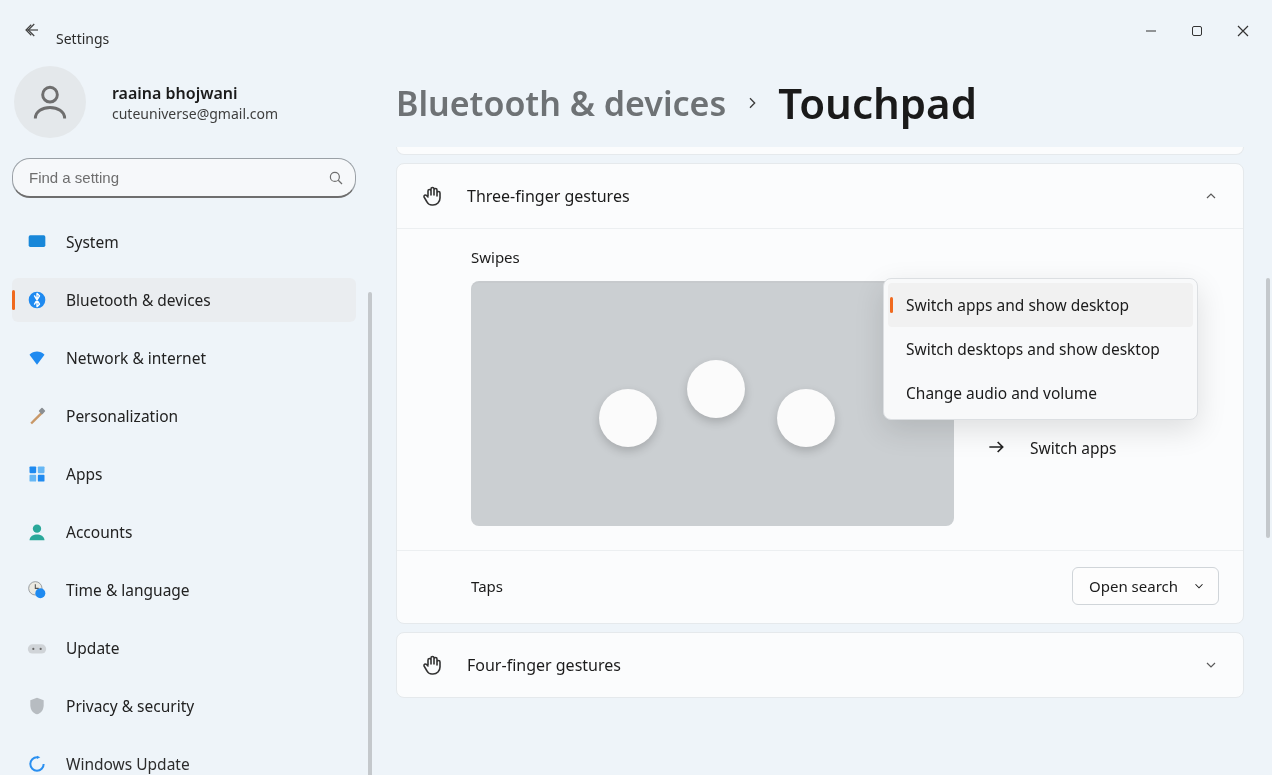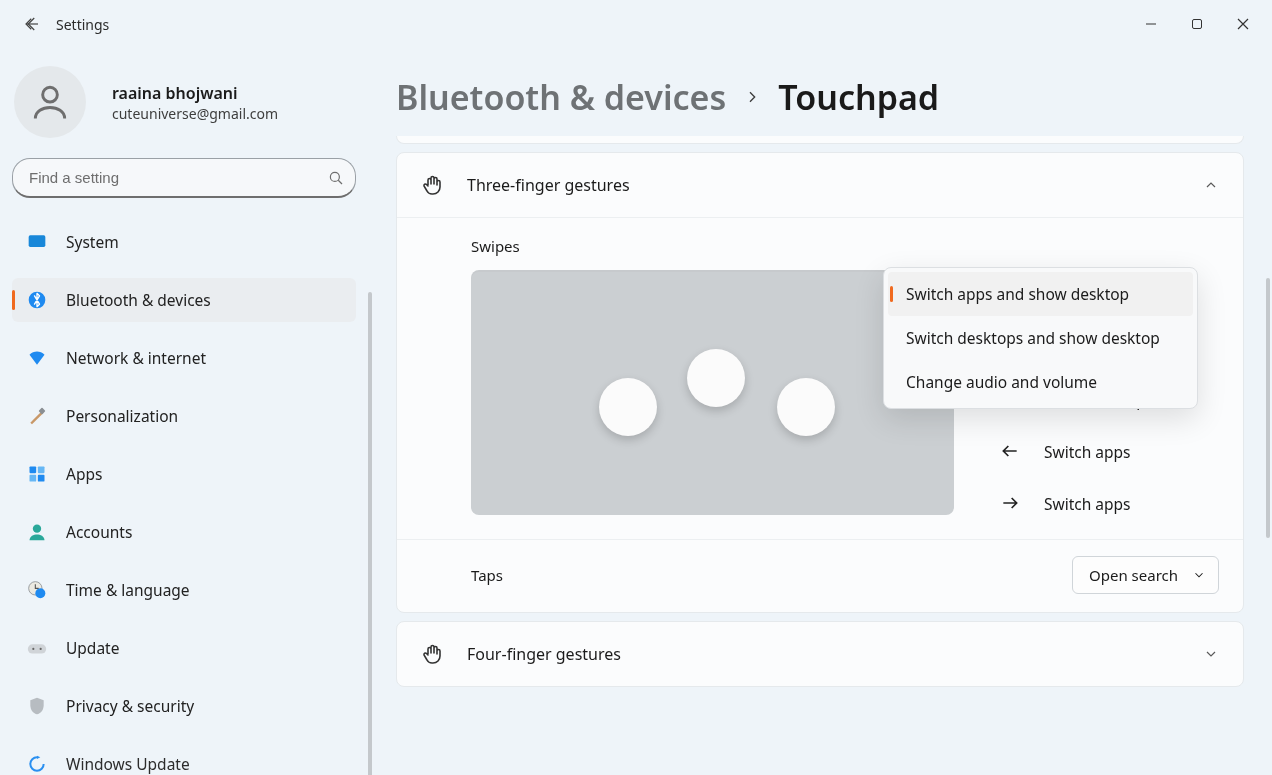--- a/index.html
+++ b/index.html
@@ -24,21 +24,21 @@
     color: var(--text);
     width: 1272px;
     height: 775px;
     overflow: hidden;
     position: relative;
   }
 
   
   .titlebar {
     display: flex;
-    align-items: center;
+    align-items: flex-end;
     height: 48px;
     padding: 0 6px 0 14px;
   }
   .titlebar .back {
     width: 36px; height: 36px;
     display: flex; align-items: center; justify-content: center;
     color: #444;
   }
   .titlebar .title {
     margin-left: 6px;
@@ -153,21 +153,21 @@
   }
   .page-header .crumb-parent {
     font-size: 34px;
     font-weight: 600;
     color: #6e7275;
   }
   .page-header .chev {
     color: #3c3c3c;
   }
   .page-header .crumb-current {
-    font-size: 34px;
+    font-size: 42px;
     font-weight: 600;
     color: #1a1a1a;
   }
 
   
   .panel-strip {
     height: 8px;
     background: var(--panel);
     border: 1px solid var(--panel-border);
     border-top: none;
@@ -188,21 +188,21 @@
   .panel-header .ph-icon { width: 24px; height: 24px; color: #333; }
   .panel-header .ph-title { font-size: 16px; }
   .panel-header .chevron { margin-left: auto; color: #5a5a5a; }
   .panel-body {
     border-top: 1px solid #eceff1;
     padding: 18px 24px 24px 24px;
   }
   .row-label { font-size: 15px; padding-left: 50px; margin-bottom: 14px; }
 
   .swipes-row {
-    display: flex; align-items: flex-end; gap: 46px;
+    display: flex; align-items: flex-start; gap: 32px;
     padding-left: 50px;
   }
   .touch-demo {
     width: 483px; height: 245px;
     background: #cbcfd2;
     border-radius: 8px;
     position: relative;
     box-shadow: inset 0 2px 0 rgba(0,0,0,0.02);
   }
   .touch-demo .dot {

